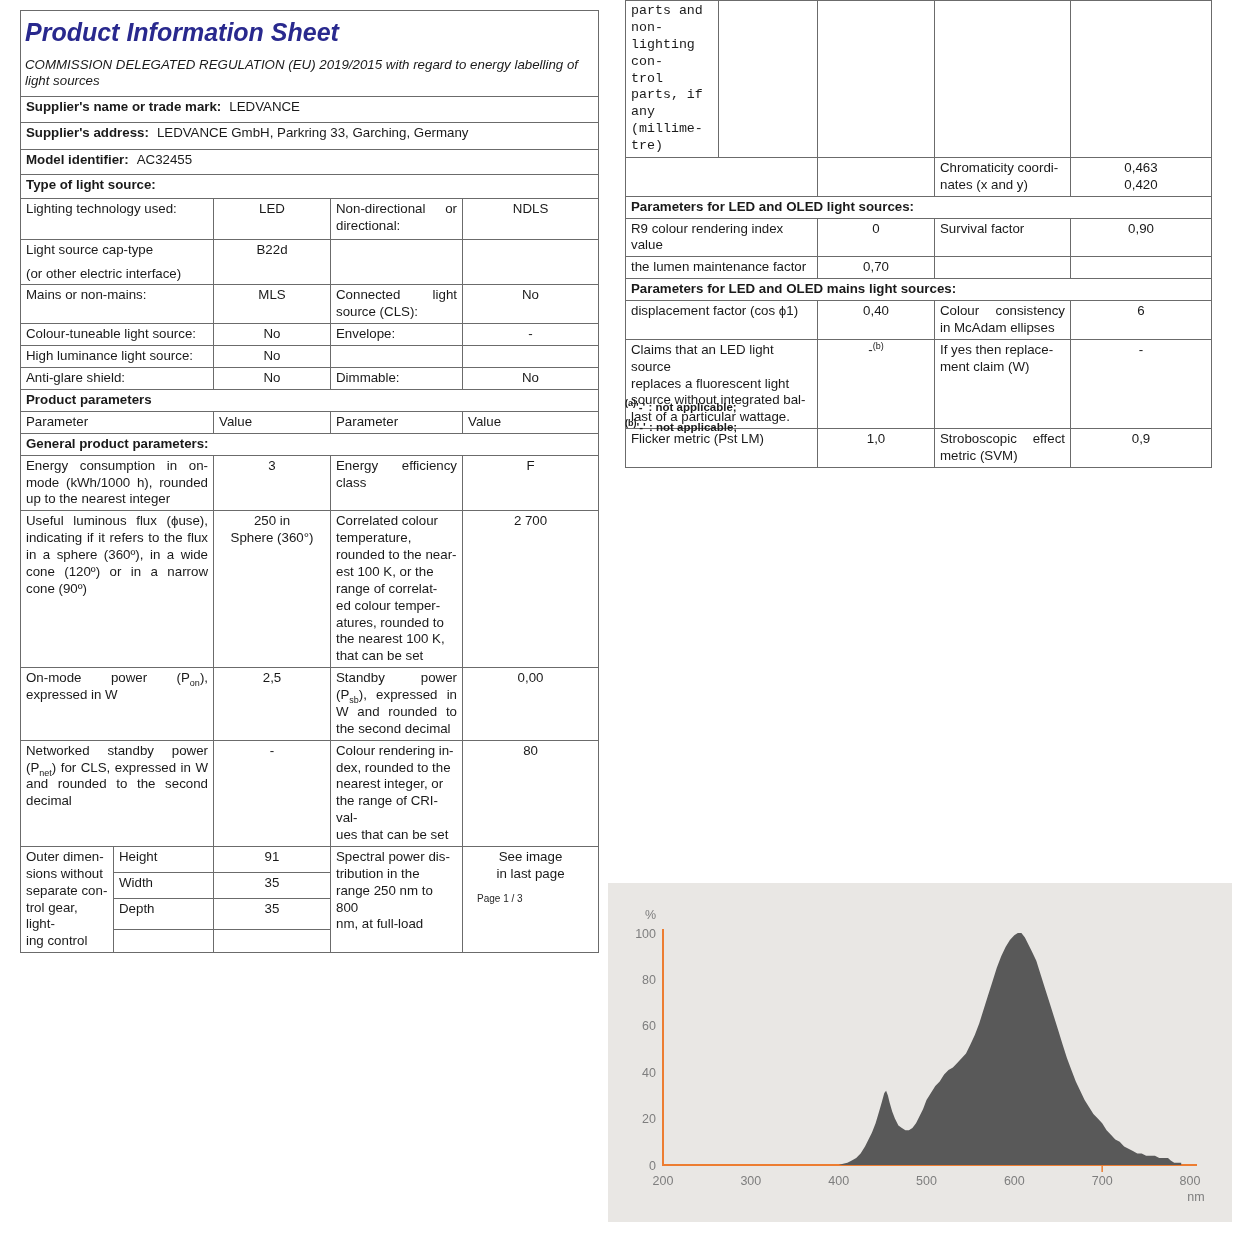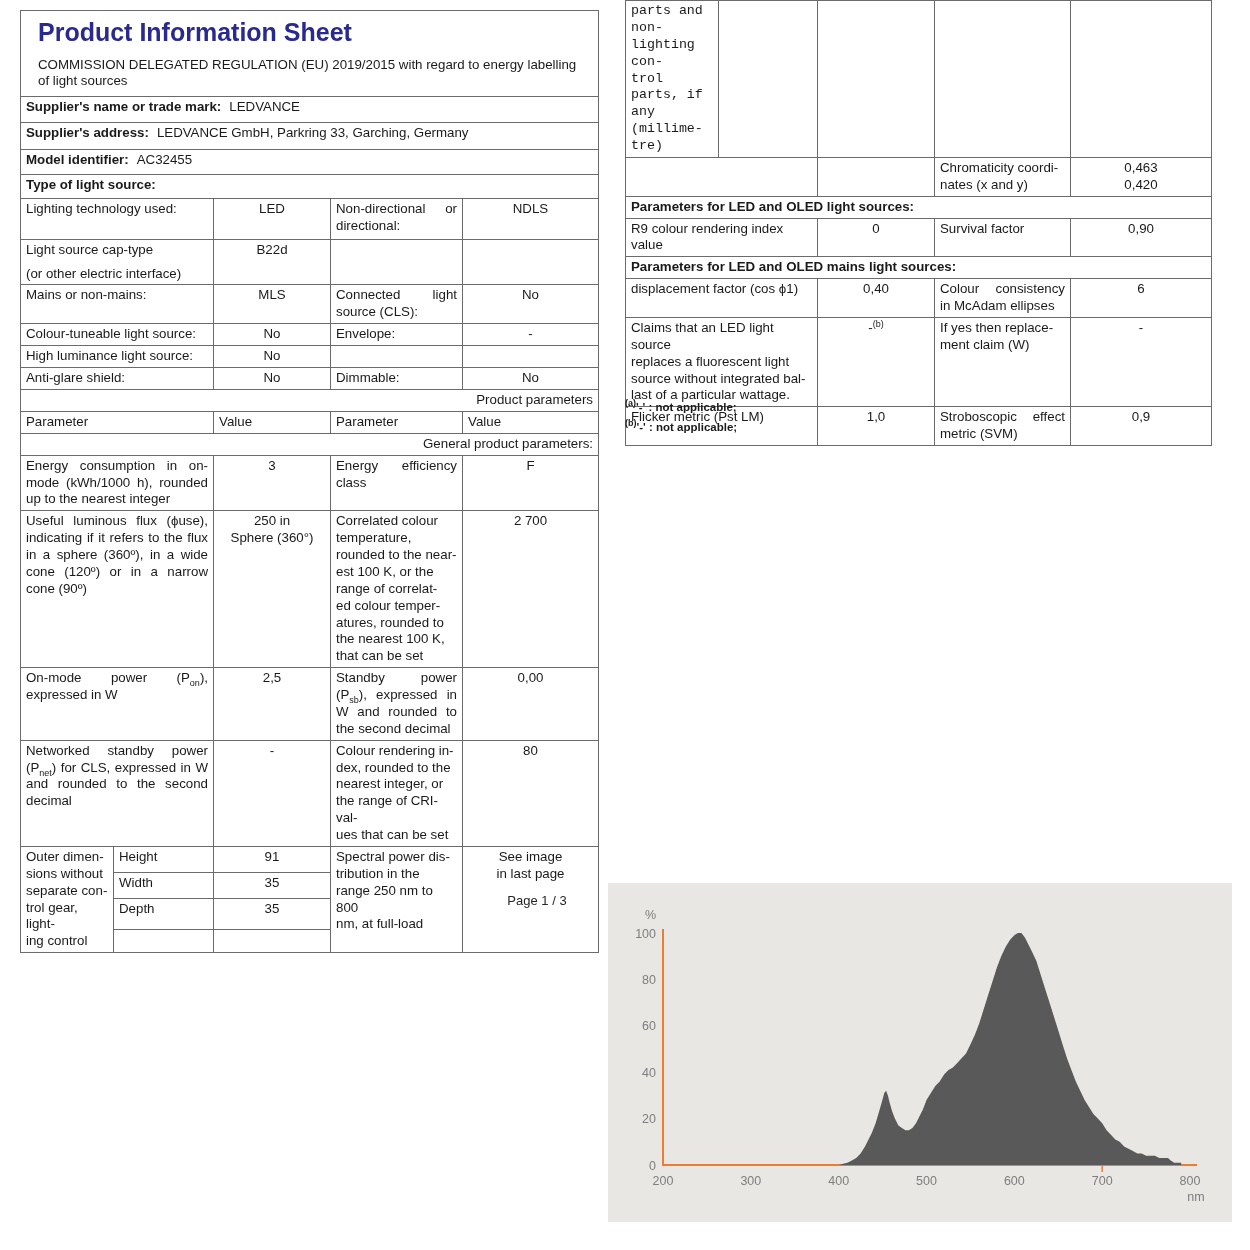--- a/index.html
+++ b/index.html
@@ -2,35 +2,35 @@
 <html><head>
 <meta charset="utf-8">
 <style>
   html,body{margin:0;padding:0;background:#fff;}
   body{width:1250px;height:1250px;position:relative;font-family:"Liberation Sans",sans-serif;color:#1a1a1a;overflow:hidden;}
   table.doc{border-collapse:collapse;table-layout:fixed;position:absolute;background:#fff;}
   table.doc td{border:1px solid #6b6b6b;vertical-align:top;padding:2px 5px;font-size:13.3px;line-height:1.27;overflow:hidden;}
   td.j{text-align:justify;}
   td.pl{white-space:pre-line;}
   td.v{text-align:center;white-space:pre-line;}
-  td.hc{font-weight:normal;text-align:right;}
+  td.hc{font-weight:bold;text-align:left;}
   td.hl{font-weight:bold;text-align:left;}
   .b{font-weight:bold;}
   .lv{padding-left:8px;}
   td.nbb{border-bottom:none;}
   td.nbt{border-top:none;font-family:Liberation Mono, monospace;}
-  .title-cell{padding:6px 17px !important;}
+  .title-cell{padding:6px 4px !important;font-style:italic;}
   .doc-title{font-size:25px;font-weight:bold;color:#29298e;margin:2px 0 10px 0;line-height:1.1;}
   .doc-reg{font-size:13.3px;line-height:1.25;}
   sub.ss,sup.ss{font-size:9px;line-height:0;}
   .gap-top{display:block;margin-top:7px;}
   .footnotes{position:absolute;left:625px;top:398px;font-size:11.5px;color:#1a1a1a;font-weight:bold;}
   .footnotes div{margin-bottom:5px;}
   .footnotes sup{font-size:9px;}
-  .page-num{position:absolute;left:477px;top:893px;width:120px;text-align:center;font-size:13px;color:#262626;}
+  .page-num{position:absolute;left:477px;top:893px;width:120px;text-align:left;font-size:10px;color:#262626;}
   .chart-panel{position:absolute;left:608px;top:883px;width:624px;height:339px;}
 </style>
 </head>
 <body>
 
 <table class="doc" style="left:20px;top:10px;width:578px;">
   <colgroup>
       <col style="width:93px">
       <col style="width:100px">
       <col style="width:117px">
@@ -205,20 +205,26 @@
 0,420</td>
   </tr>
   <tr style="height:20px">
     <td colspan="5" class="hl">Parameters for LED and OLED light sources:</td>
   </tr>
   <tr style="height:19px">
     <td colspan="2">R9 colour rendering index value</td>
     <td class="v">0</td>
     <td>Survival factor</td>
     <td class="v">0,90</td>
+  </tr>
+  <tr style="height:19px">
+    <td colspan="2">the lumen maintenance factor</td>
+    <td class="v">0,70</td>
+    <td></td>
+    <td></td>
   </tr>
   <tr style="height:20px">
     <td colspan="5" class="hl">Parameters for LED and OLED mains light sources:</td>
   </tr>
   <tr style="height:38px">
     <td colspan="2">displacement factor (cos ϕ1)</td>
     <td class="v">0,40</td>
     <td class="j">Colour consistency in McAdam ellipses</td>
     <td class="v">6</td>
   </tr>

